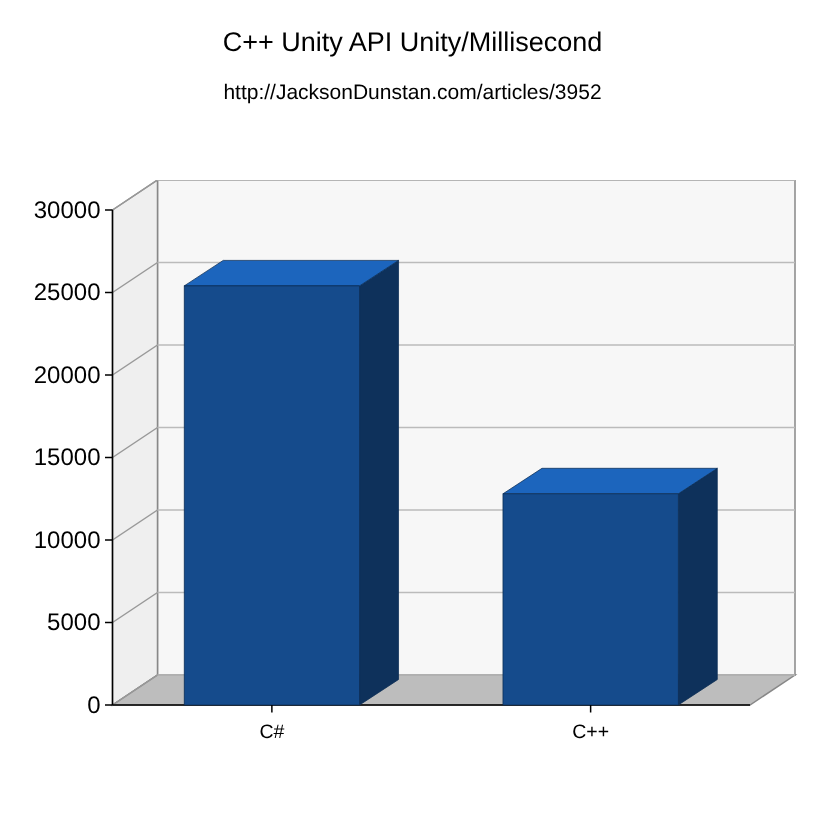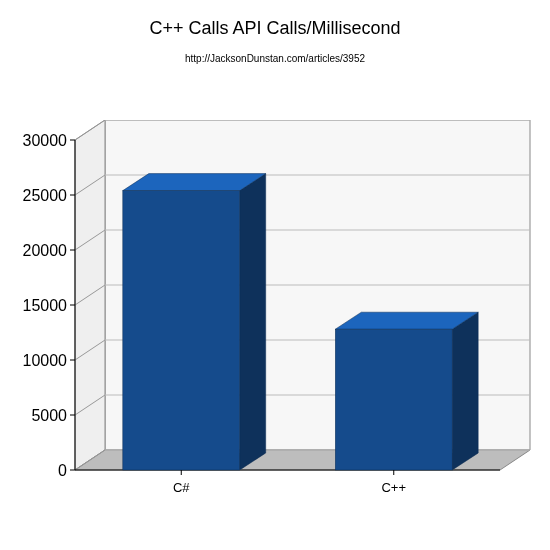--- a/index.html
+++ b/index.html
@@ -12,21 +12,21 @@
     color: #000;
     position: relative;
   }
   .title {
     text-align: center;
     font-size: 18px;
     padding-top: 18px;
   }
   .subtitle {
     text-align: center;
-    font-size: 10px;
+    font-size: 14px;
     padding-top: 14px;
   }
   .chart-wrap {
     position: absolute;
     left: 0;
     top: 120px;
     width: 550px;
     height: 410px;
   }
   .axis-label {
@@ -40,21 +40,21 @@
     position: absolute;
     font-size: 13px;
     color: #000;
     text-align: center;
     width: 100px;
   }
 </style>
 </head>
 <body>
 
-<div class="title">C++ Calls API Calls/Millisecond</div>
+<div class="title">C++ Unity API Unity/Millisecond</div>
 <div class="subtitle">http://JacksonDunstan.com/articles/3952</div>
 
 <div class="chart-wrap">
   <svg id="chart-svg" width="550" height="410" viewBox="0 0 550 410">
       <polygon points="105,0 530,0 530,330 105,330" fill="#f7f7f7" stroke="#888" stroke-width="1"></polygon>
       <polygon points="75,20 105,0 105,330 75,350" fill="#efefef" stroke="#888" stroke-width="1"></polygon>
       <polygon points="75,350 105,330 530,330 500,350" fill="#bdbdbd" stroke="#888" stroke-width="1"></polygon>
       <line x1="75" y1="350" x2="105" y2="330" stroke="#999" stroke-width="1"></line>
       <line x1="105" y1="330" x2="530" y2="330" stroke="#bbb" stroke-width="1"></line>
       <line x1="70" y1="350" x2="75" y2="350" stroke="#000" stroke-width="1"></line>

